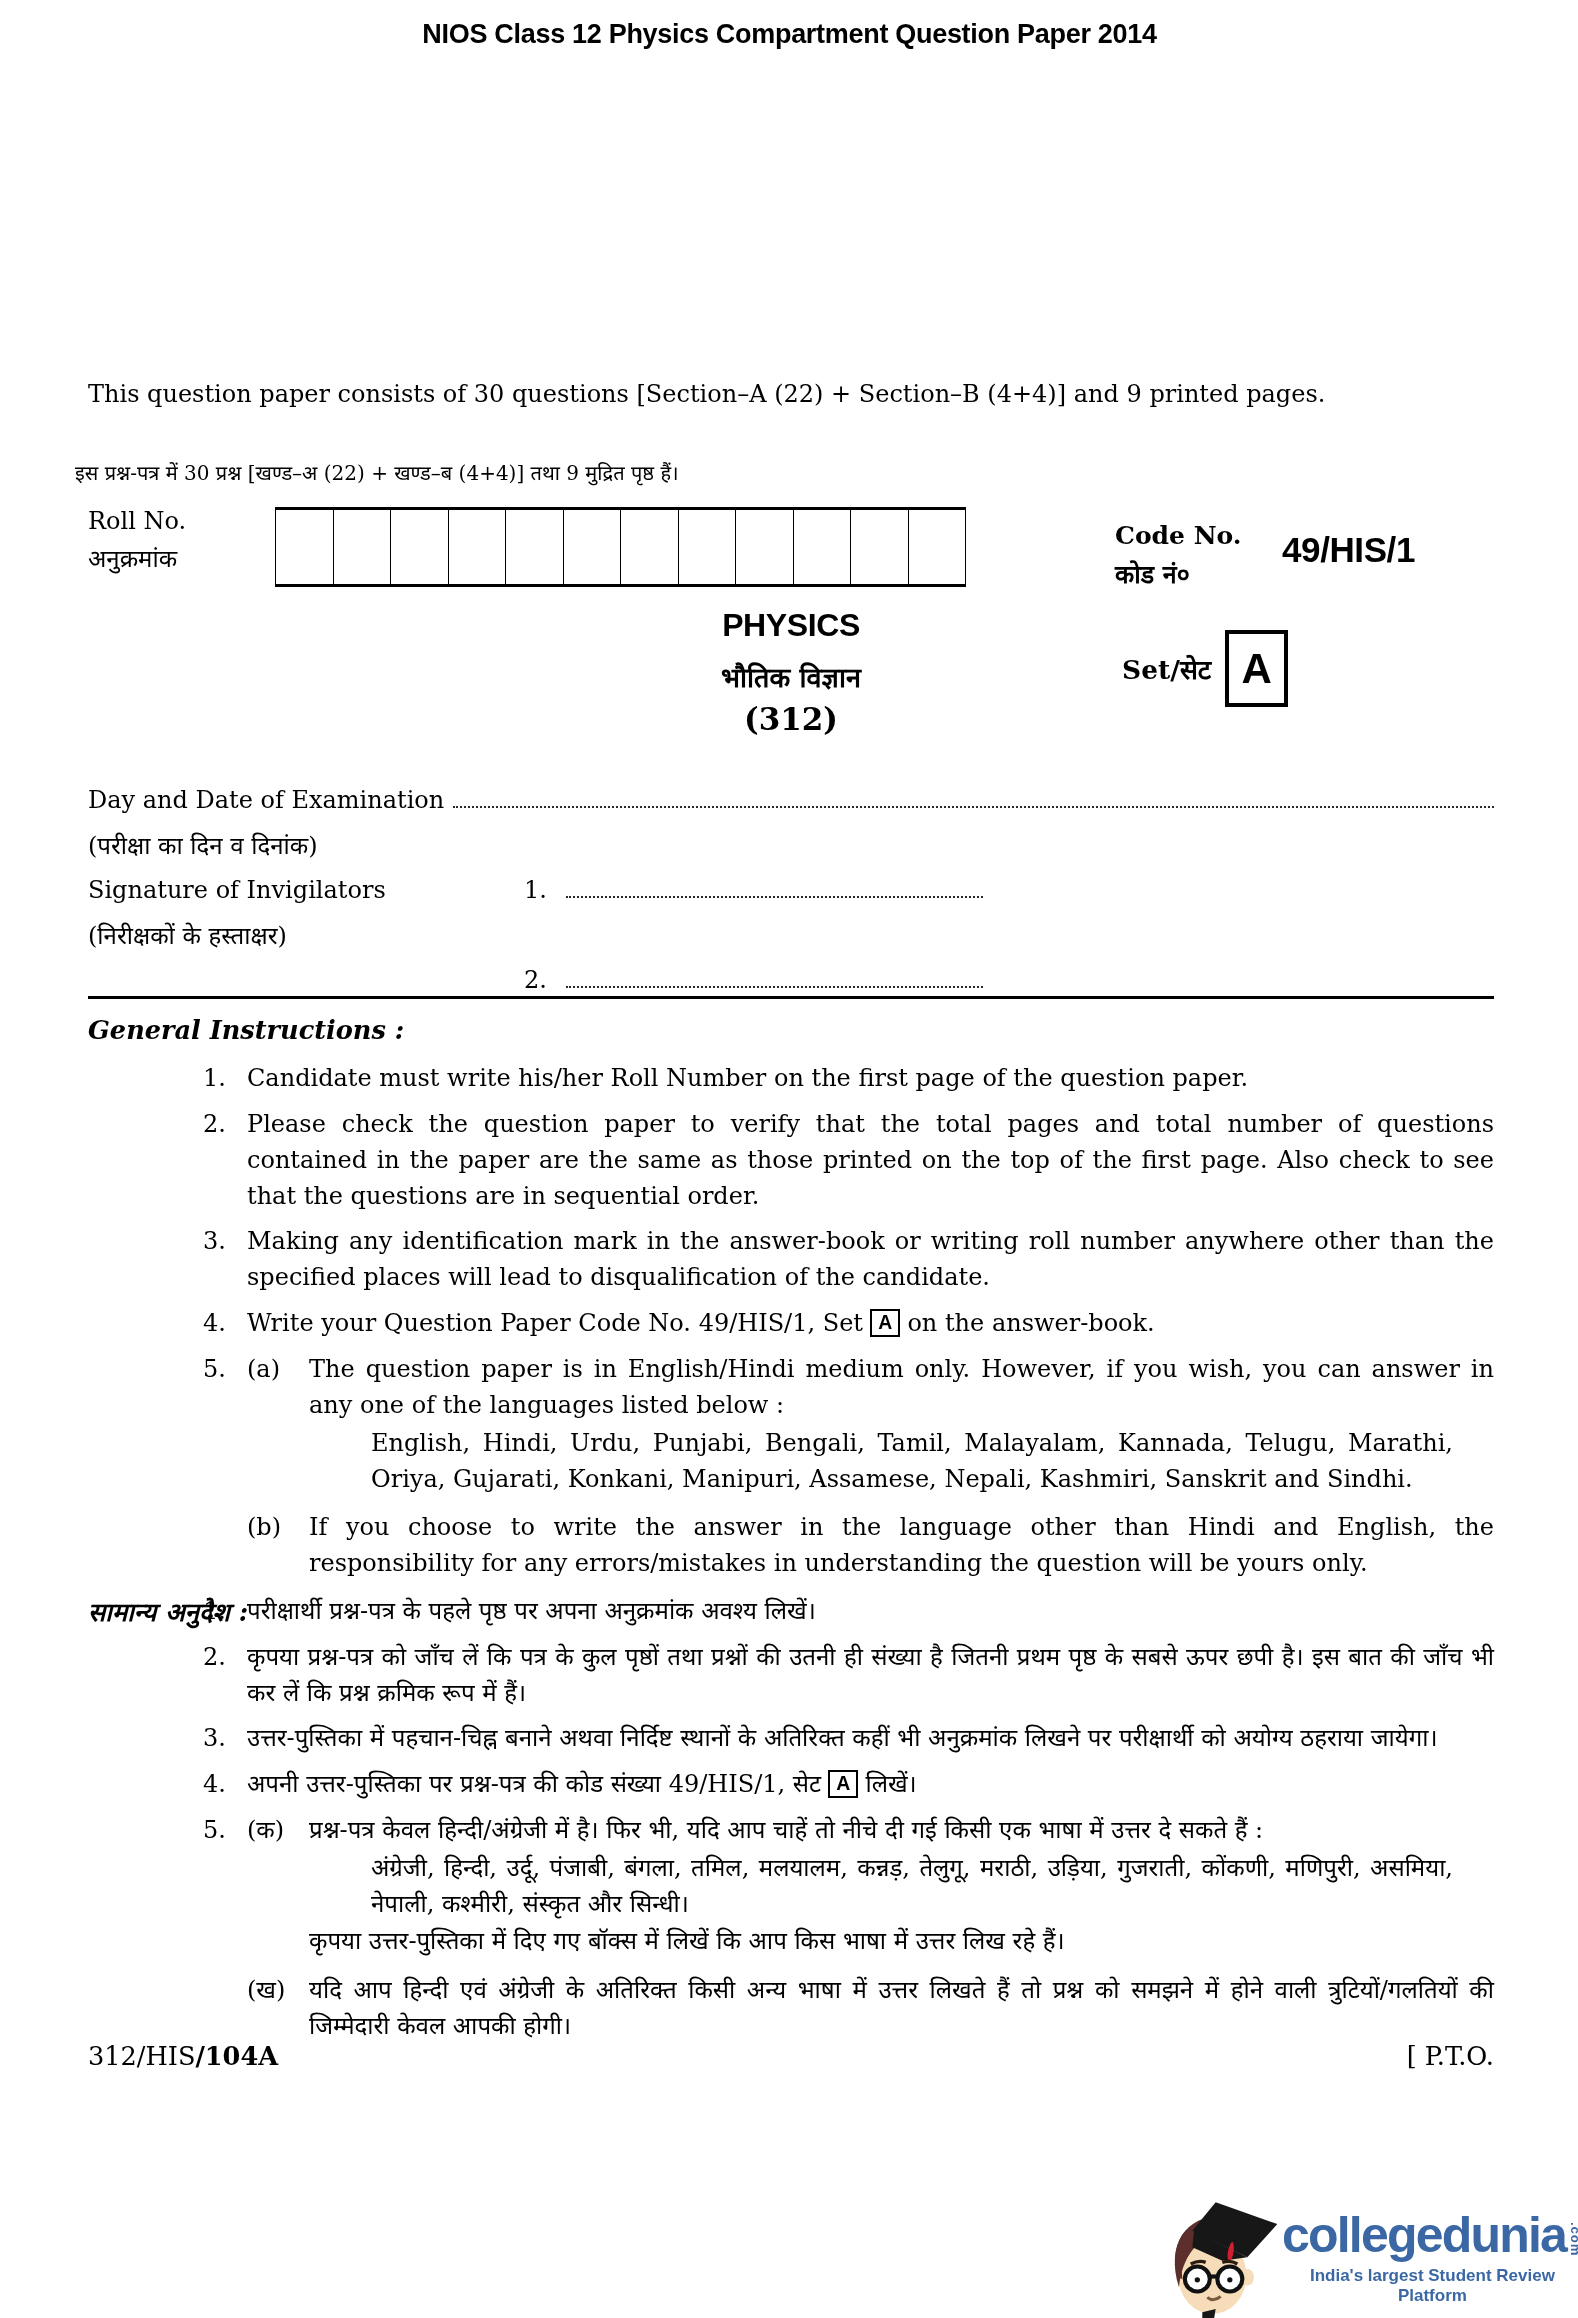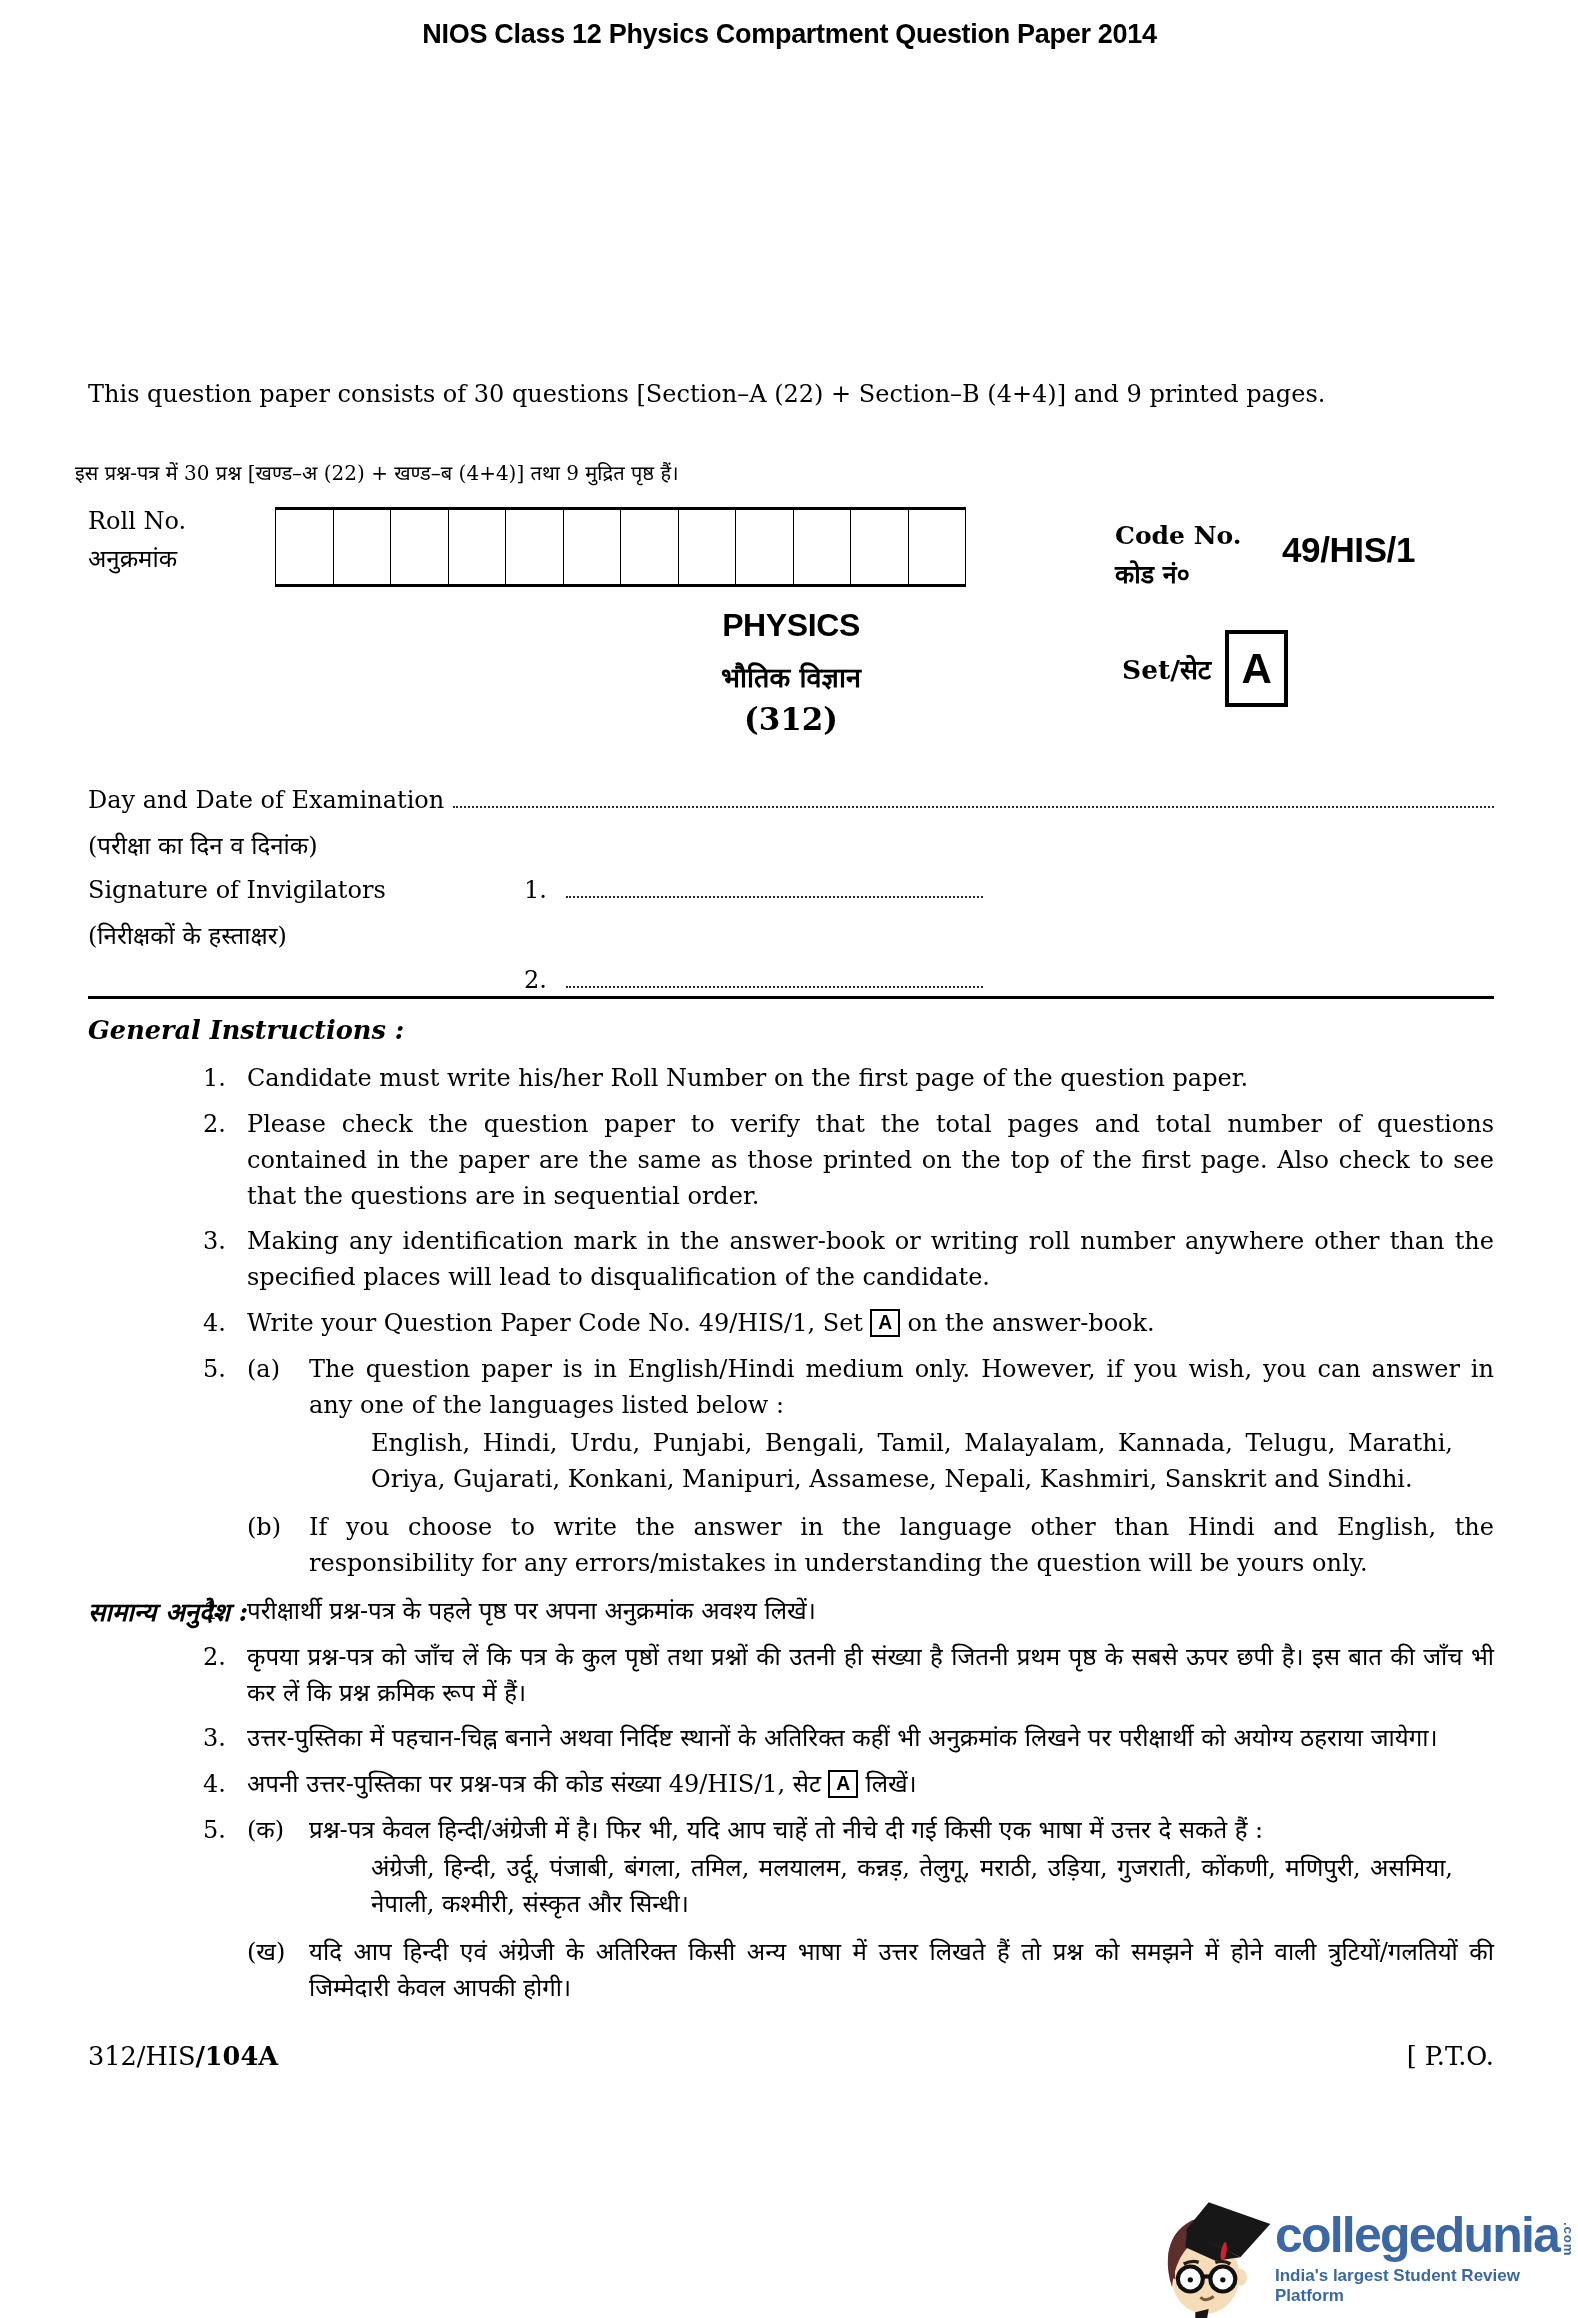--- a/index.html
+++ b/index.html
@@ -68,21 +68,21 @@
   .sub-note{margin-left:62px;text-align:justify;margin-top:1.8px;}
   .sub-b{margin-top:12.4px;}
   .inline-box{
     display:inline-block;border:2.6px solid #000;font-family:"Liberation Sans",sans-serif;font-weight:bold;
     font-size:19.4px;line-height:1;padding:1.8px 6.2px 2.6px 6.2px;margin:0 7px;position:relative;top:-1.8px;
   }
   
   #footer-row{top:2041px;left:88px;width:1406px;display:flex;justify-content:space-between;font-size:25.6px;}
   #footer-left b{font-weight:bold;margin-top:18px;}
   
-  #logo{bottom:0;right:13px;width:422px;height:125px;display:flex;align-items:flex-start;}
+  #logo{bottom:0;right:6px;width:422px;height:125px;display:flex;align-items:flex-start;text-align:center;}
   #logo-avatar{flex:0 0 131px;height:125px;}
   #logo-textcol{padding-top:17.7px;}
   #brand-row{display:flex;align-items:flex-start;}
   #brand-text{
     font-family:"Liberation Sans",sans-serif;font-weight:bold;font-size:50px;line-height:.95;
     color:#3b68a5;letter-spacing:-1.8px;
   }
   #brand-tld{
     writing-mode:vertical-rl;font-family:"Liberation Sans",sans-serif;font-weight:bold;font-size:13.2px;
     color:#3b68a5;margin-top:10.6px;margin-left:1.8px;letter-spacing:0.9px;
@@ -211,20 +211,21 @@
     <span class="txt"><span>अपनी उत्तर-पुस्तिका पर प्रश्न-पत्र की कोड संख्या 49/HIS/1, सेट</span><span class="inline-box">A</span><span>लिखें।</span></span>
   </div>
   <div class="li">
     <span class="num">5.</span>
     <span class="sub">
       <span class="sub-row">
         <span class="marker">(क)</span>
         <span class="txt">प्रश्न-पत्र केवल हिन्दी/अंग्रेजी में है। फिर भी, यदि आप चाहें तो नीचे दी गई किसी एक भाषा में उत्तर दे सकते हैं :</span>
       </span>
       <div class="langs">अंग्रेजी, हिन्दी, उर्दू, पंजाबी, बंगला, तमिल, मलयालम, कन्नड़, तेलुगू, मराठी, उड़िया, गुजराती, कोंकणी, मणिपुरी, असमिया, नेपाली, कश्मीरी, संस्कृत और सिन्धी।</div>
+      <div class="sub-note">कृपया उत्तर-पुस्तिका में दिए गए बॉक्स में लिखें कि आप किस भाषा में उत्तर लिख रहे हैं।</div>
       <span class="sub-row sub-b">
         <span class="marker">(ख)</span>
         <span class="txt">यदि आप हिन्दी एवं अंग्रेजी के अतिरिक्त किसी अन्य भाषा में उत्तर लिखते हैं तो प्रश्न को समझने में होने वाली त्रुटियों/गलतियों की जिम्मेदारी केवल आपकी होगी।</span>
       </span>
     </span>
   </div>
 </div>
 
 <div class="abs" id="footer-row">
   <span id="footer-left"><span>312/HIS</span><b>/104A</b></span>

